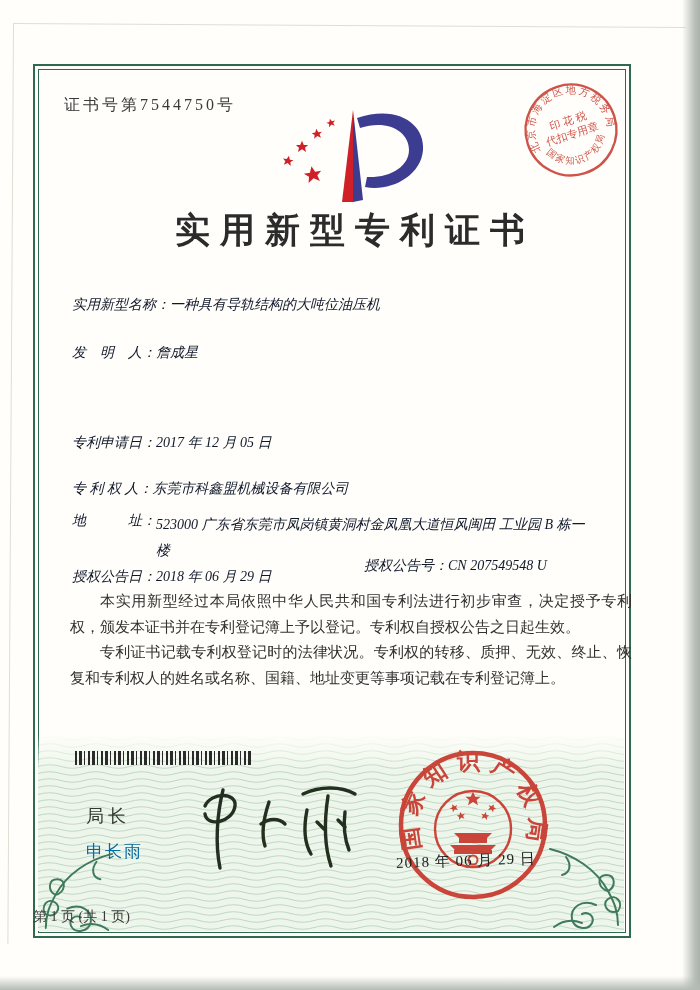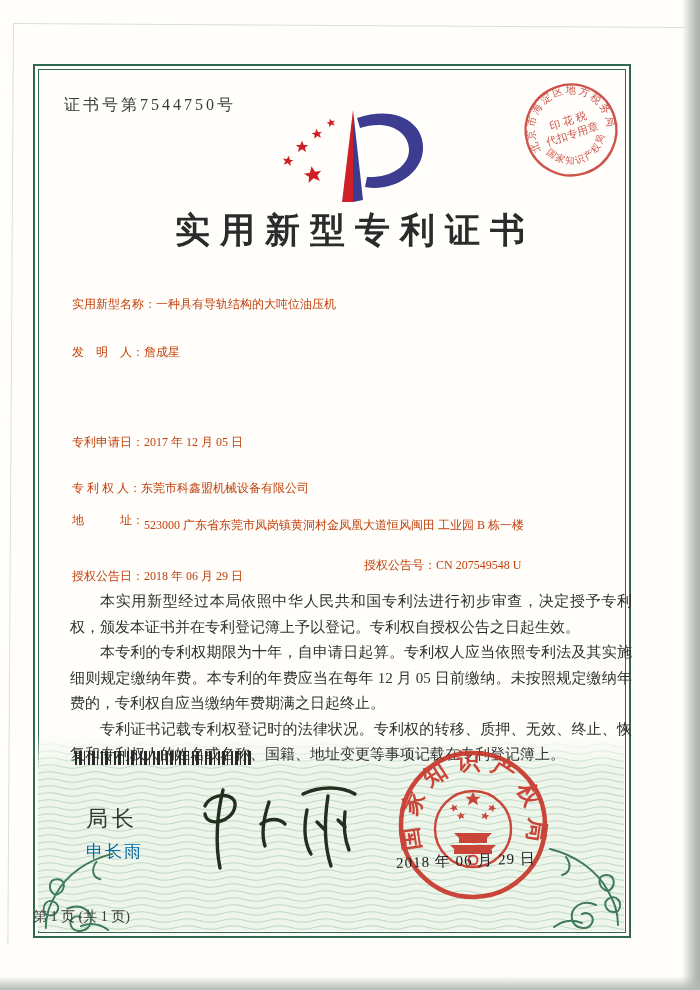--- a/index.html
+++ b/index.html
@@ -17,32 +17,32 @@
        border:2px solid #2e6950;}
   .border-inner{position:absolute;inset:3px;border:1px solid #2e6950;}
   .waves{position:absolute;left:38px;top:735px;width:586px;height:196px;z-index:1;
        -webkit-mask-image:linear-gradient(to bottom,transparent 0,#000 34px);
        mask-image:linear-gradient(to bottom,transparent 0,#000 34px);}
   .content{position:absolute;inset:0;z-index:2;}
   .cert-no{position:absolute;left:64px;top:95px;font-size:16px;letter-spacing:3px;color:#3a3a3a;}
   .logo{position:absolute;left:272px;top:104px;width:156px;height:102px;}
   .title{position:absolute;left:0;width:700px;top:207px;text-align:center;
        font-size:35px;font-weight:600;letter-spacing:10px;text-indent:10px;color:#2b2b2b;}
-  .frow{position:absolute;left:72px;width:560px;font-size:12px;color:#c2410c;white-space:nowrap;}
+  .frow{position:absolute;left:72px;width:560px;font-size:14px;color:#0f172a;white-space:nowrap;font-style:italic;}
   .flabel{display:inline-block;}
   .addr-val{display:inline-block;vertical-align:top;white-space:normal;width:440px;line-height:26px;}
   .row-split{display:flex;}
   .pair1{width:292px;margin-top:11px;}
   .paras{position:absolute;left:70px;top:589px;width:562px;font-size:15px;
        line-height:25.5px;text-align:justify;color:#313131;}
   .paras p{margin:0;text-indent:2em;}
   .barcode{position:absolute;left:75px;top:751px;width:177px;height:14px;
        background:repeating-linear-gradient(90deg,#2a2a2a 0 2px,transparent 2px 4px,
         #2a2a2a 4px 7px,transparent 7px 9px,#2a2a2a 9px 10px,transparent 10px 13px);}
-  .director-title{position:absolute;left:86px;top:804px;font-size:22px;letter-spacing:4px;color:#303a30;}
+  .director-title{position:absolute;left:86px;top:804px;font-size:18px;letter-spacing:4px;color:#303a30;}
   .director-name{position:absolute;left:86px;top:840px;font-size:17px;letter-spacing:2px;color:#0369a1;}
   .signature{position:absolute;left:165px;top:772px;width:200px;height:118px;}
   .seal{position:absolute;left:388px;top:737px;width:170px;height:180px;}
   .seal-date{position:absolute;left:396px;top:851px;width:170px;font-size:15px;color:#1e1e1e;
        letter-spacing:1px;transform:rotate(-2deg);white-space:nowrap;}
   .footer{position:absolute;left:33px;top:908px;width:594px;text-align:left;
        font-size:14px;color:#3a3a3a;}
   .tax-stamp{position:absolute;left:492px;top:48px;width:158px;height:160px;}
   .flourish-left{position:absolute;left:37px;top:850px;width:80px;height:82px;}
   .flourish-right{position:absolute;left:546px;top:842px;width:80px;height:90px;transform:scaleX(-1);}
@@ -103,21 +103,20 @@
     <div class="frow" style="top:512px">
       <span class="flabel">地　　　址：</span><span class="addr-val">523000 广东省东莞市凤岗镇黄洞村金凤凰大道恒风闽田 工业园 B 栋一楼</span>
     </div>
     <div class="frow row-split" style="top:557px">
       <span class="pair1"><span class="flabel">授权公告日：</span><span>2018 年 06 月 29 日</span></span>
       <span><span class="flabel">授权公告号：</span><span>CN 207549548 U</span></span>
     </div>
 
     <div class="paras">
       <p>本实用新型经过本局依照中华人民共和国专利法进行初步审查，决定授予专利权，颁发本证书并在专利登记簿上予以登记。专利权自授权公告之日起生效。</p>
-      <p>本专利的专利权期限为十年，自申请日起算。专利权人应当依照专利法及其实施细则规定缴纳年费。本专利的年费应当在每年 12 月 05 日前缴纳。未按照规定缴纳年费的，专利权自应当缴纳年费期满之日起终止。</p>
       <p>专利证书记载专利权登记时的法律状况。专利权的转移、质押、无效、终止、恢复和专利权人的姓名或名称、国籍、地址变更等事项记载在专利登记簿上。</p>
     </div>
 
     <div class="barcode"></div>
 
     <div class="director-title">局长</div>
     <div class="director-name">申长雨</div>
 
     <svg class="signature" viewBox="0 0 200 118" xmlns="http://www.w3.org/2000/svg">
       <g fill="none" stroke="#23301f" stroke-width="3.4" stroke-linecap="round">

